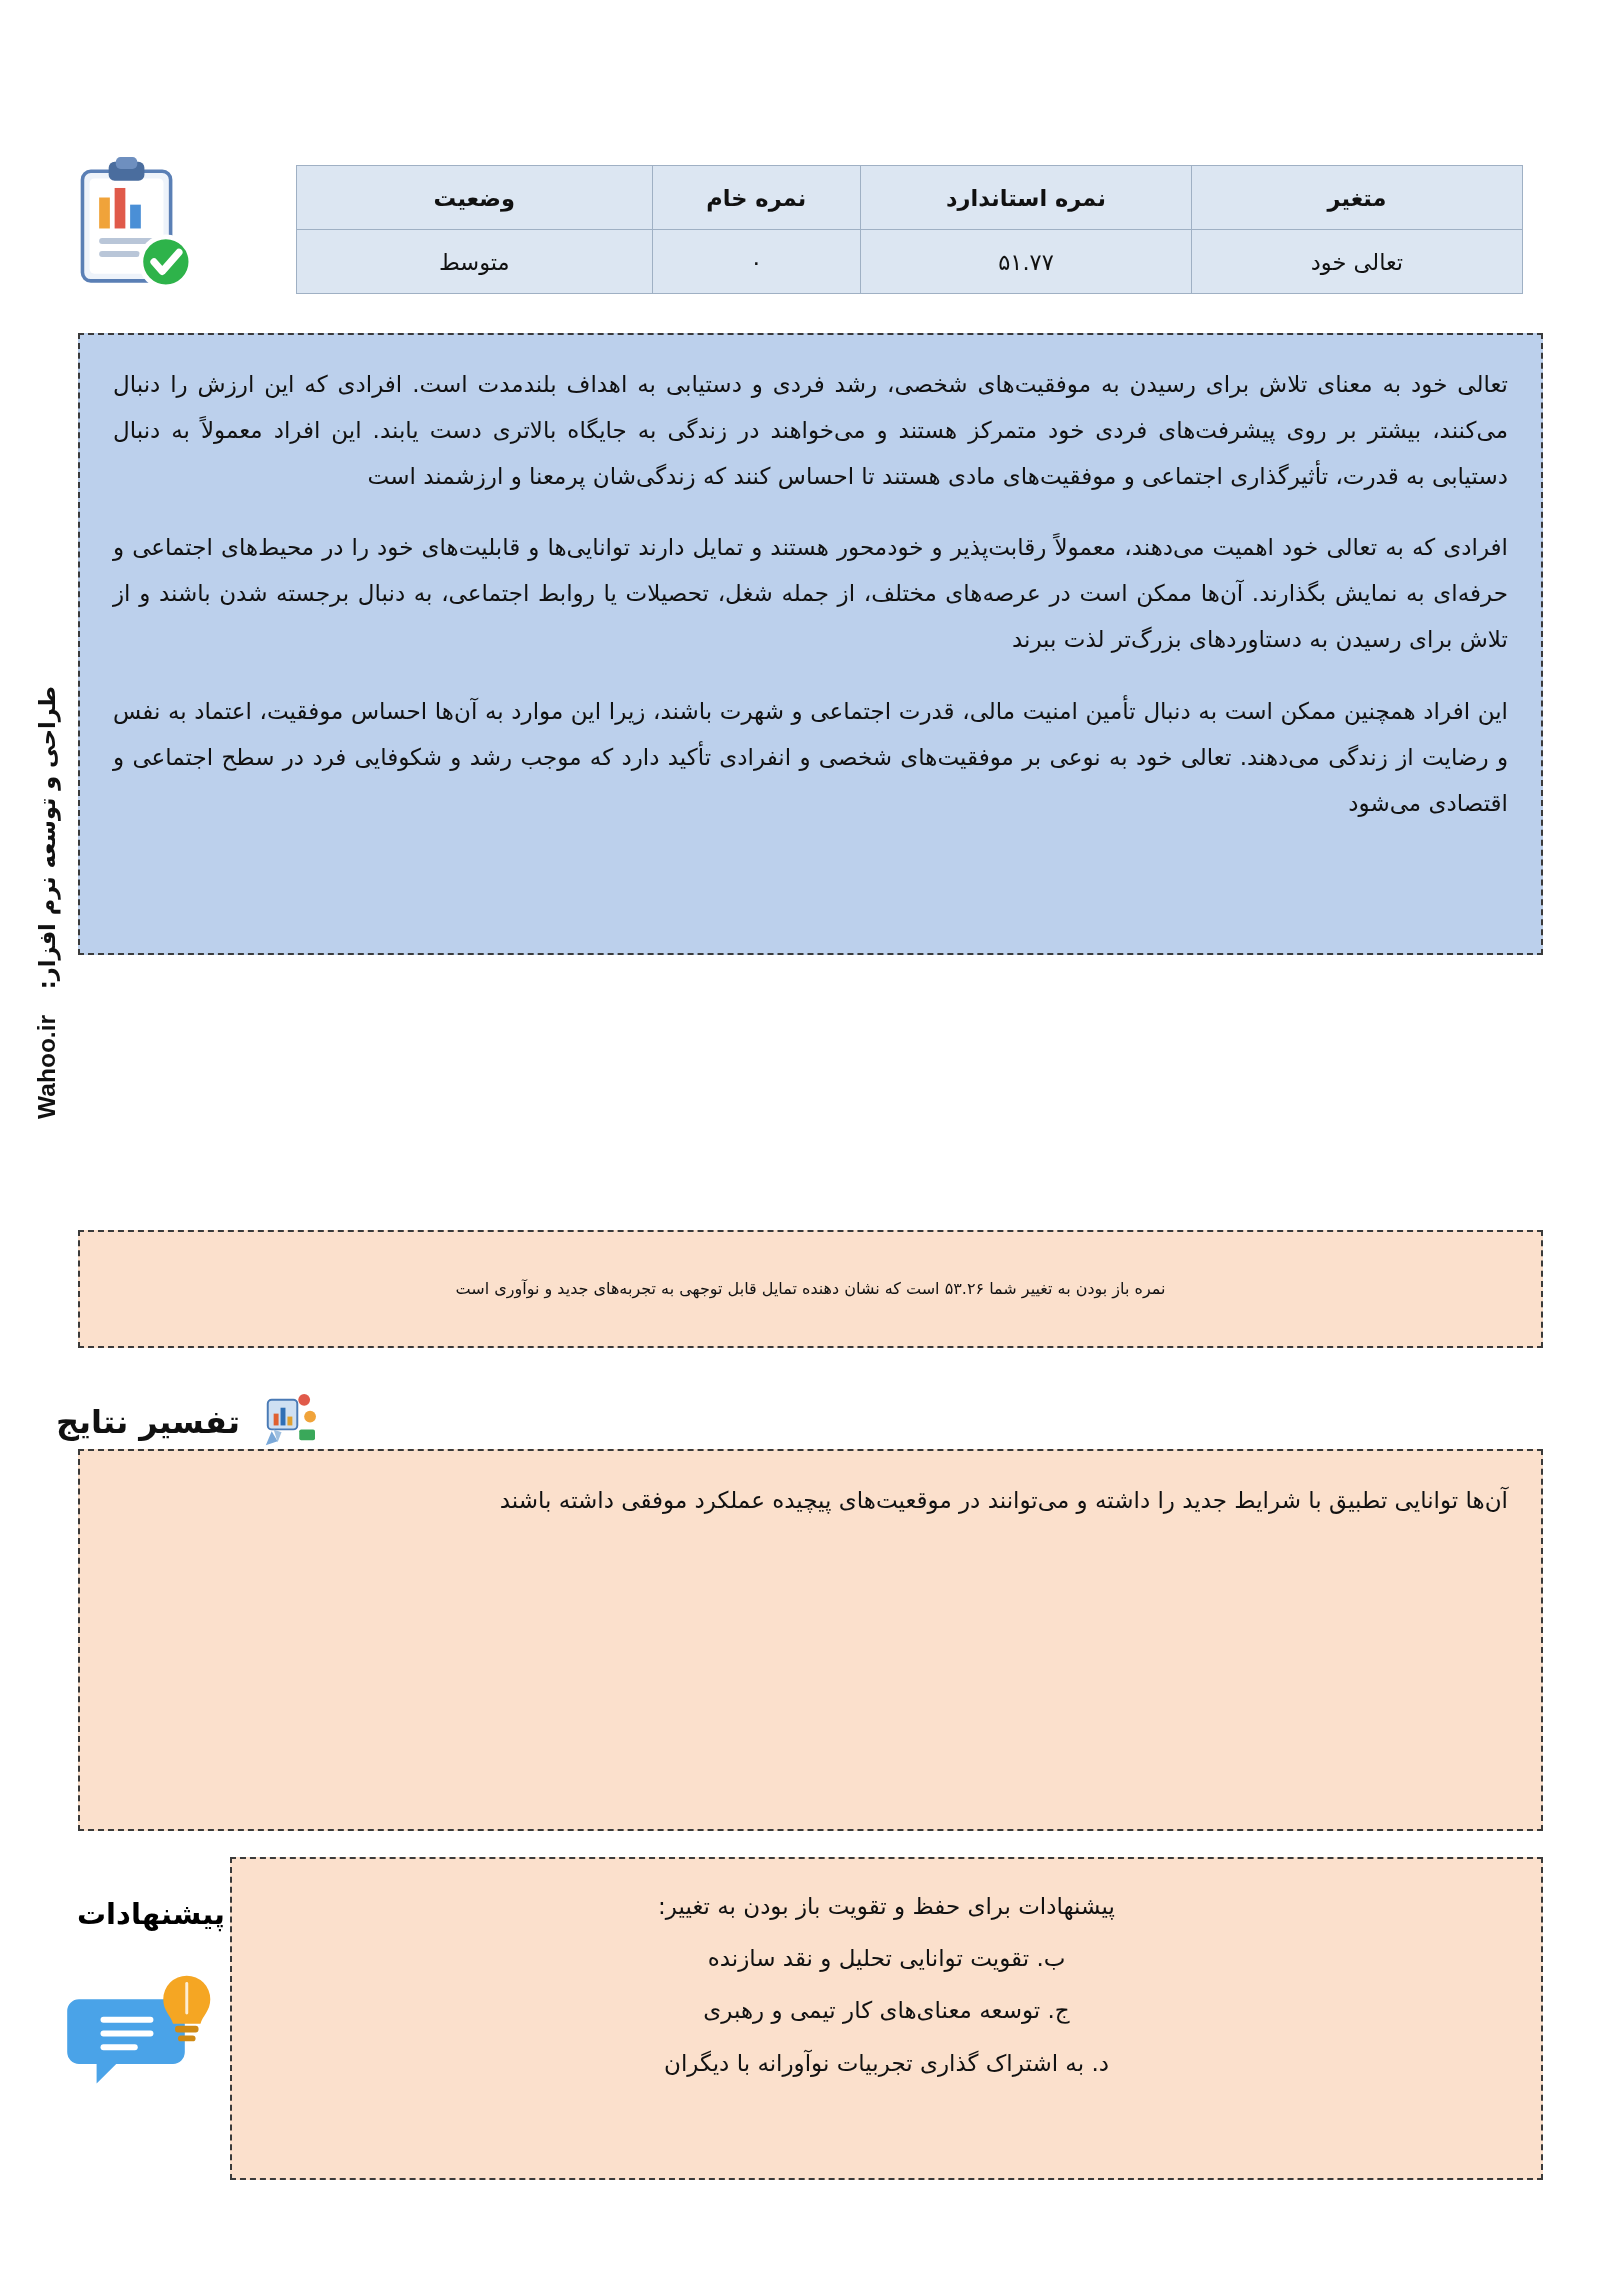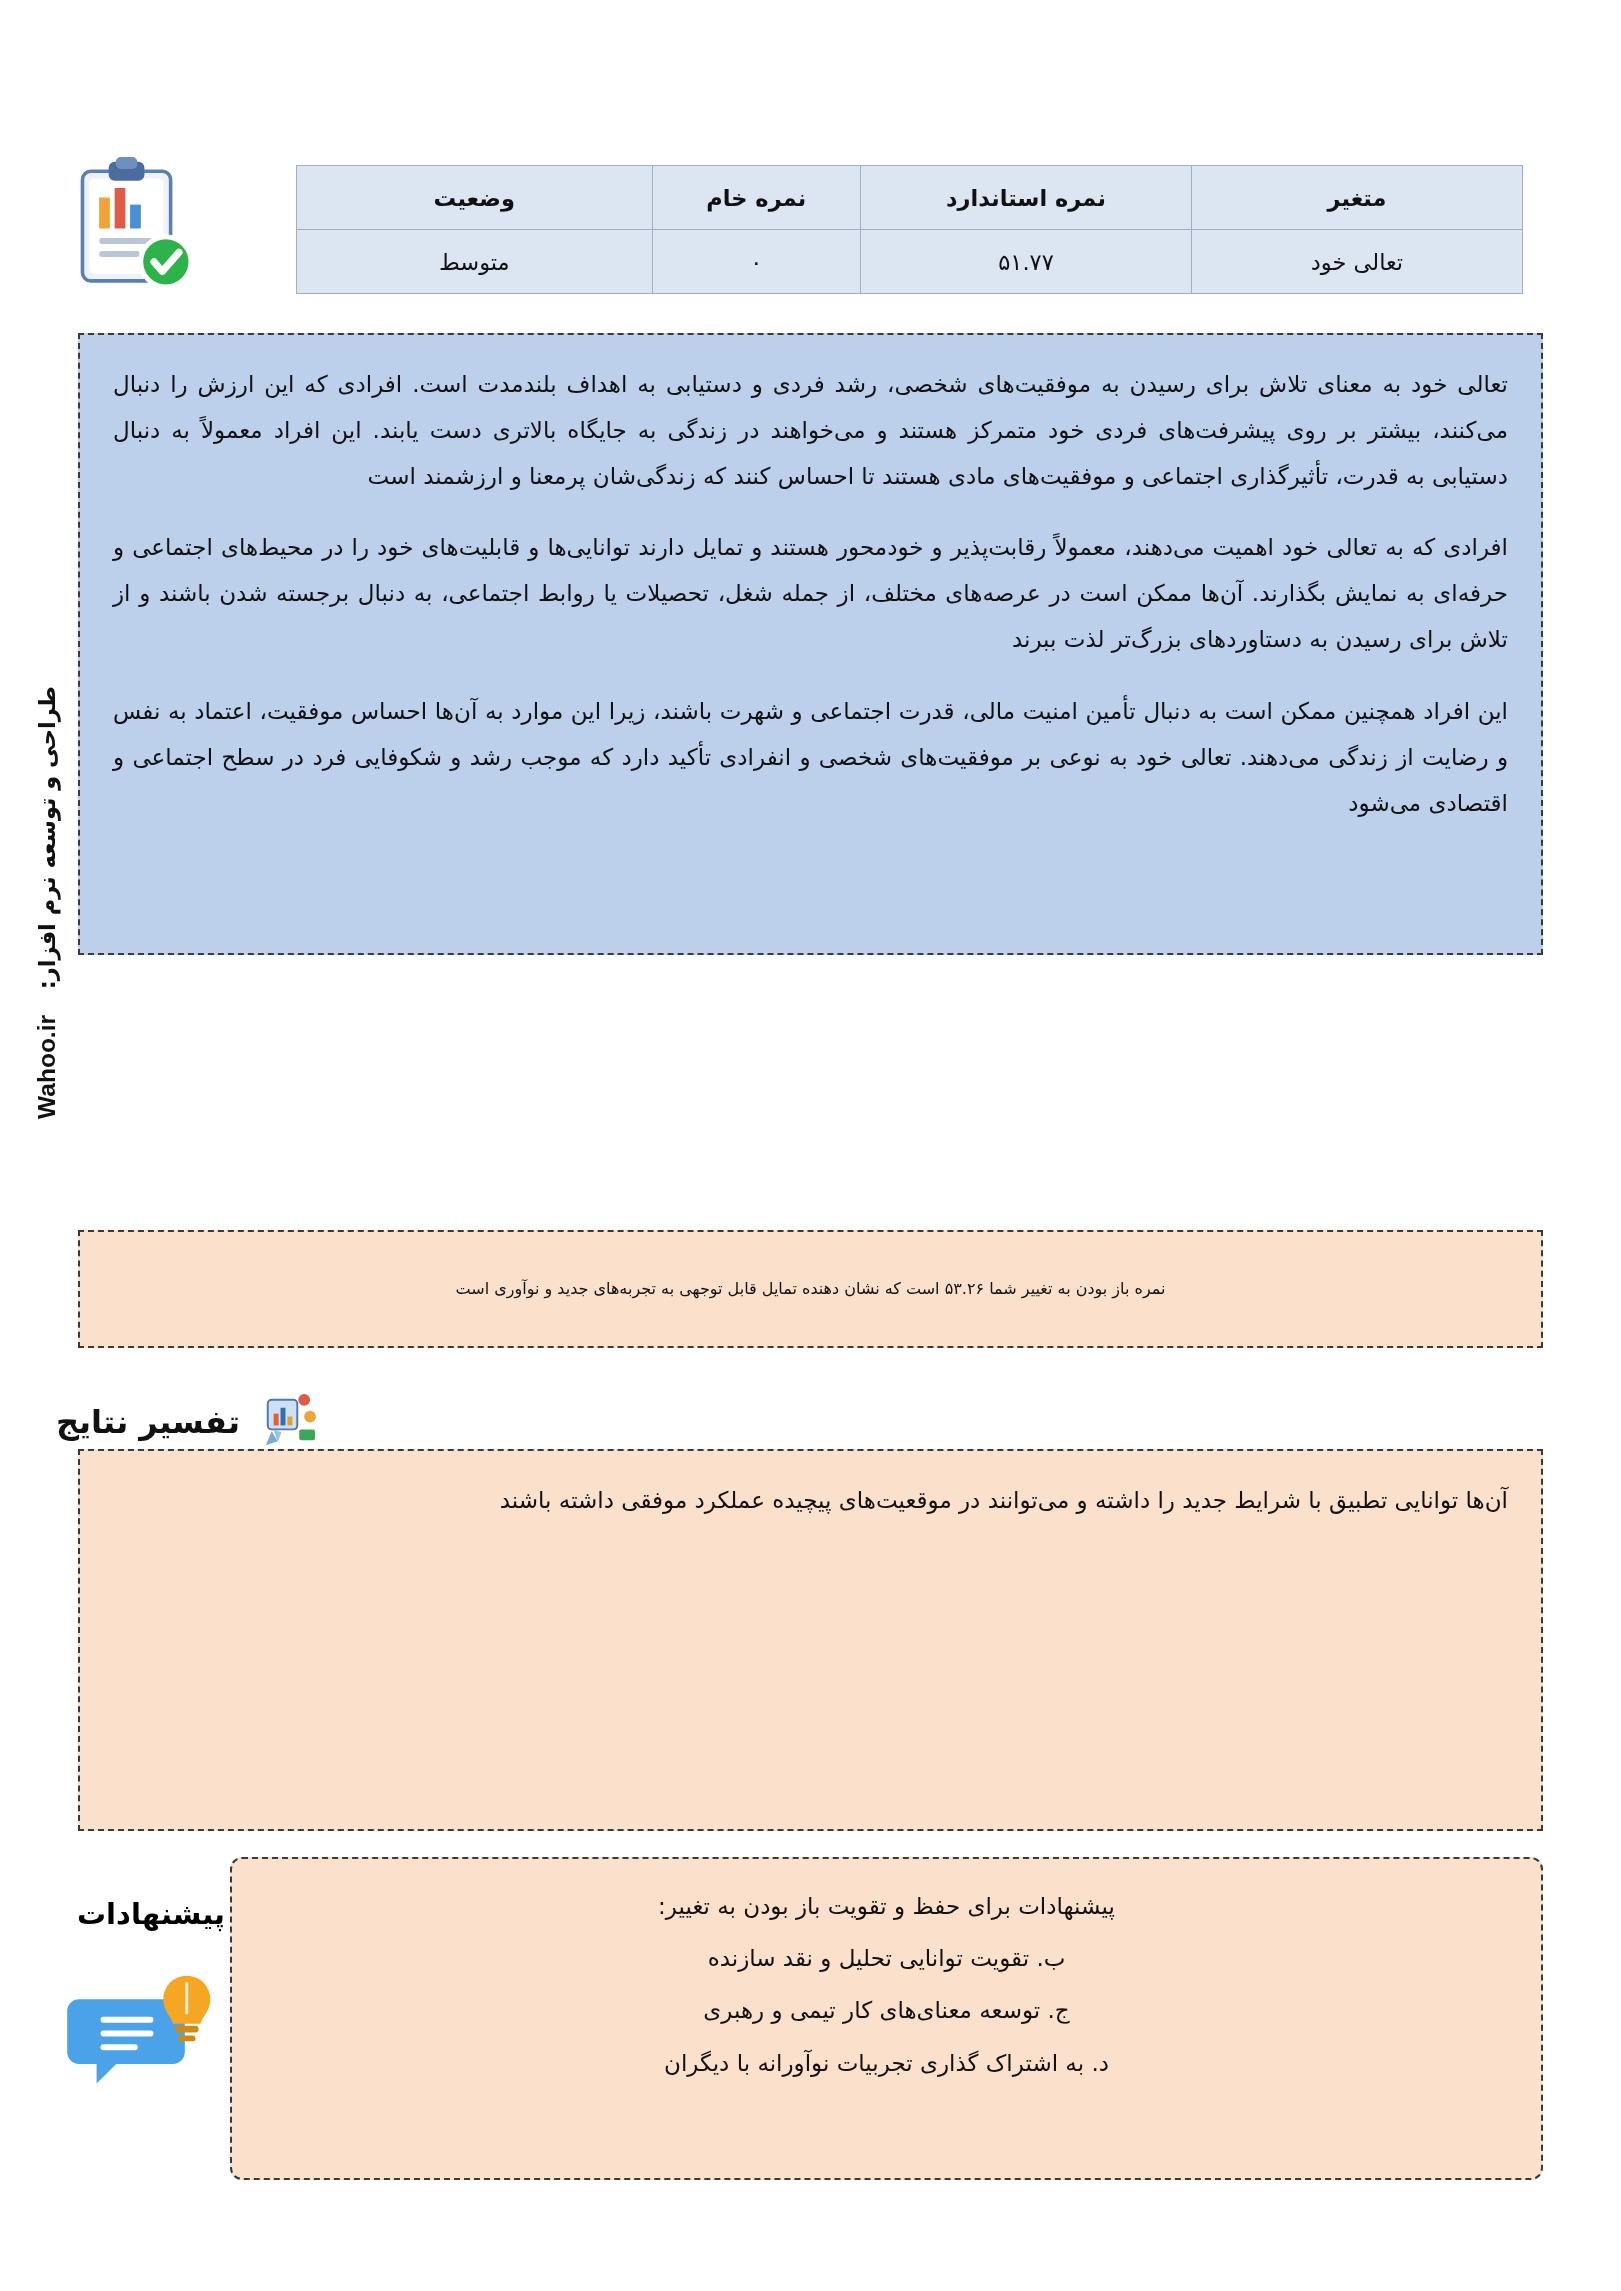--- a/index.html
+++ b/index.html
@@ -170,21 +170,20 @@
     line-height: 2.0;
     text-align: justify;
   }
 
   
   .panel.suggest {
     top: 1857px;
     right: 78px;
     left: 230px;
     height: 323px;
-    border-radius: 12px;
   }
   .panel.suggest p {
     margin: 0 0 9.8px 0;
     font-size: 23px;
     line-height: 1.85;
     text-align: center;
   }
   .suggest-label {
     position: absolute;
     top: 1897px;

